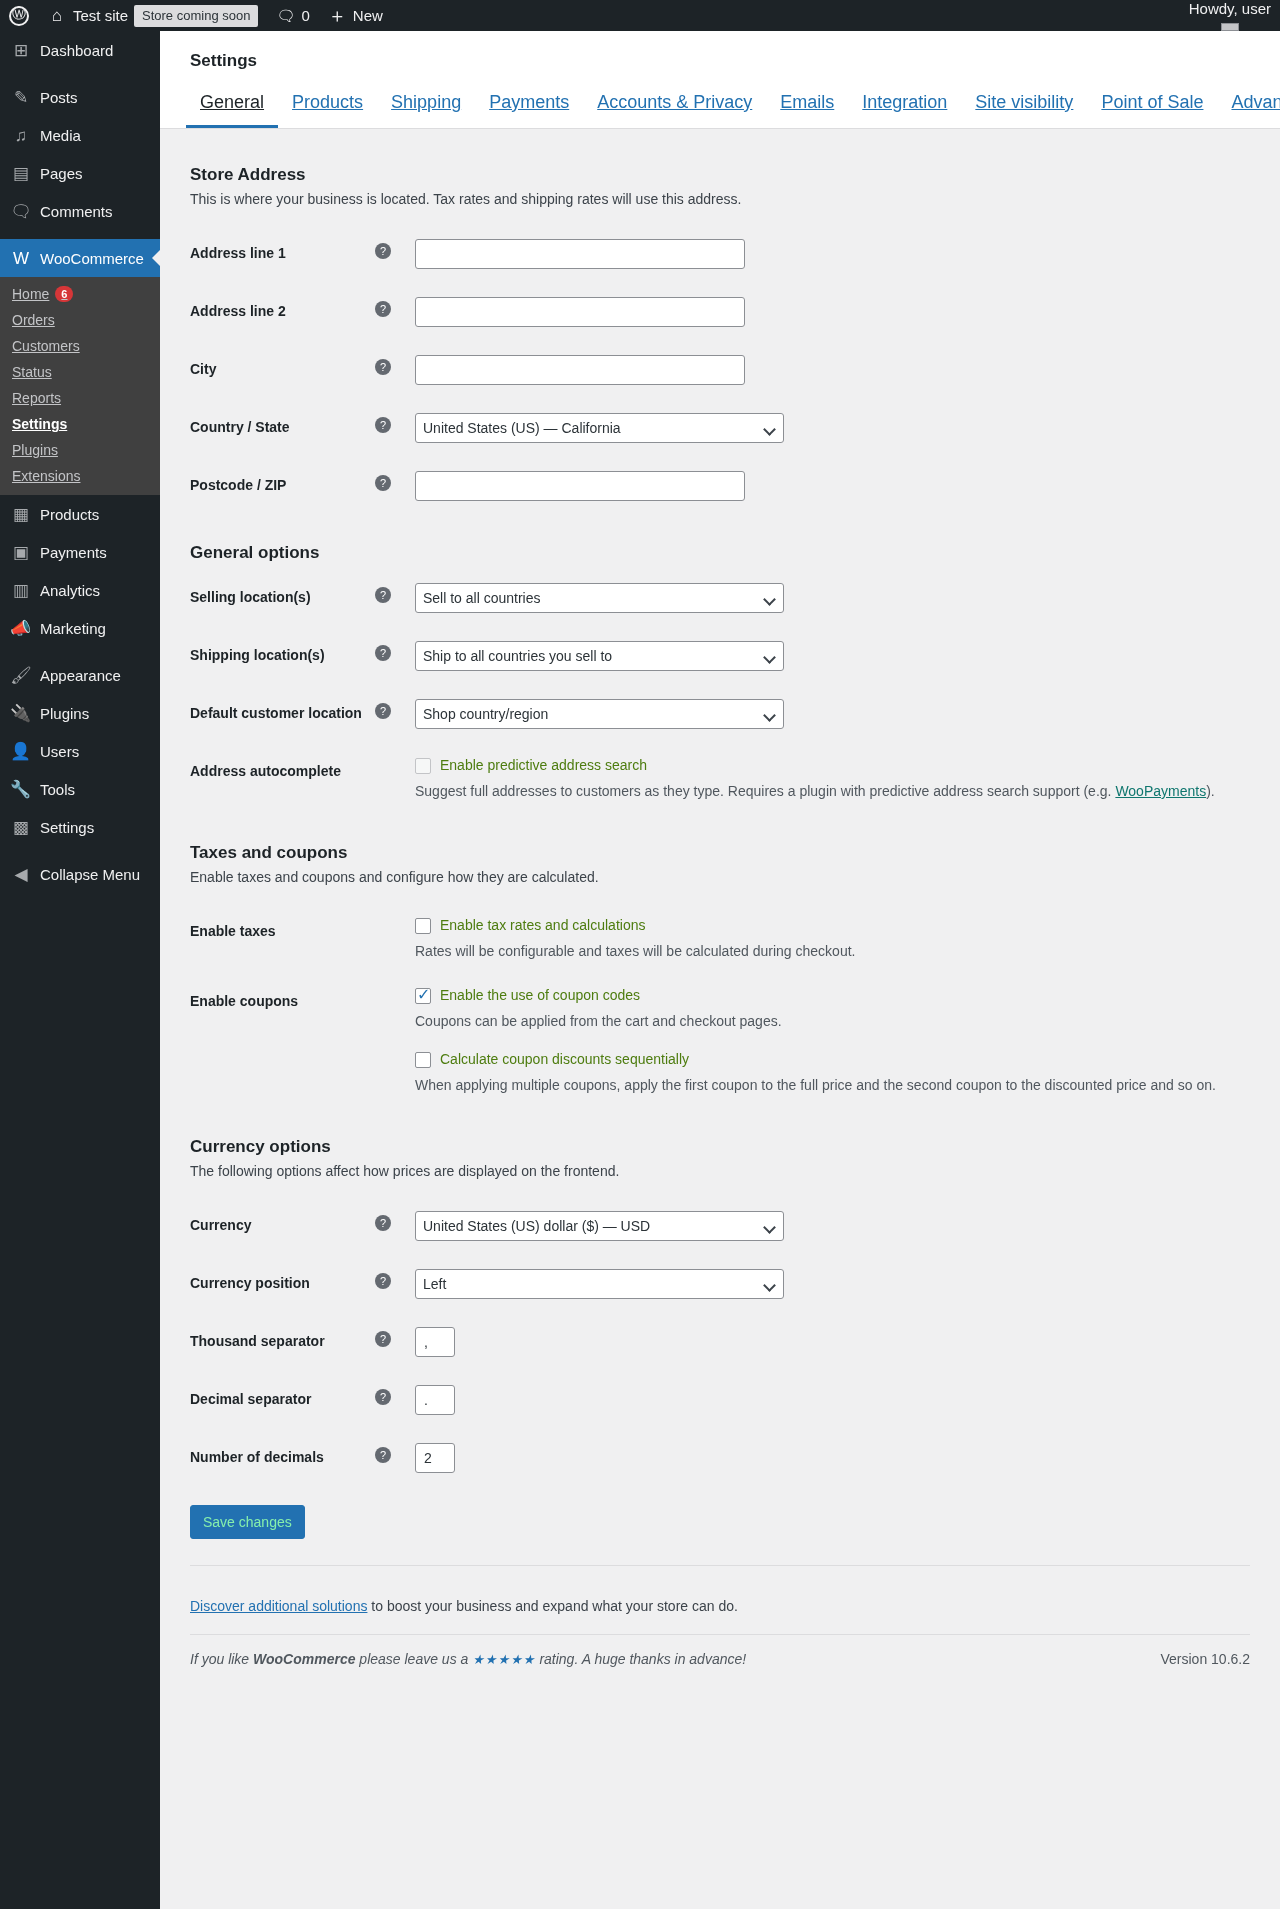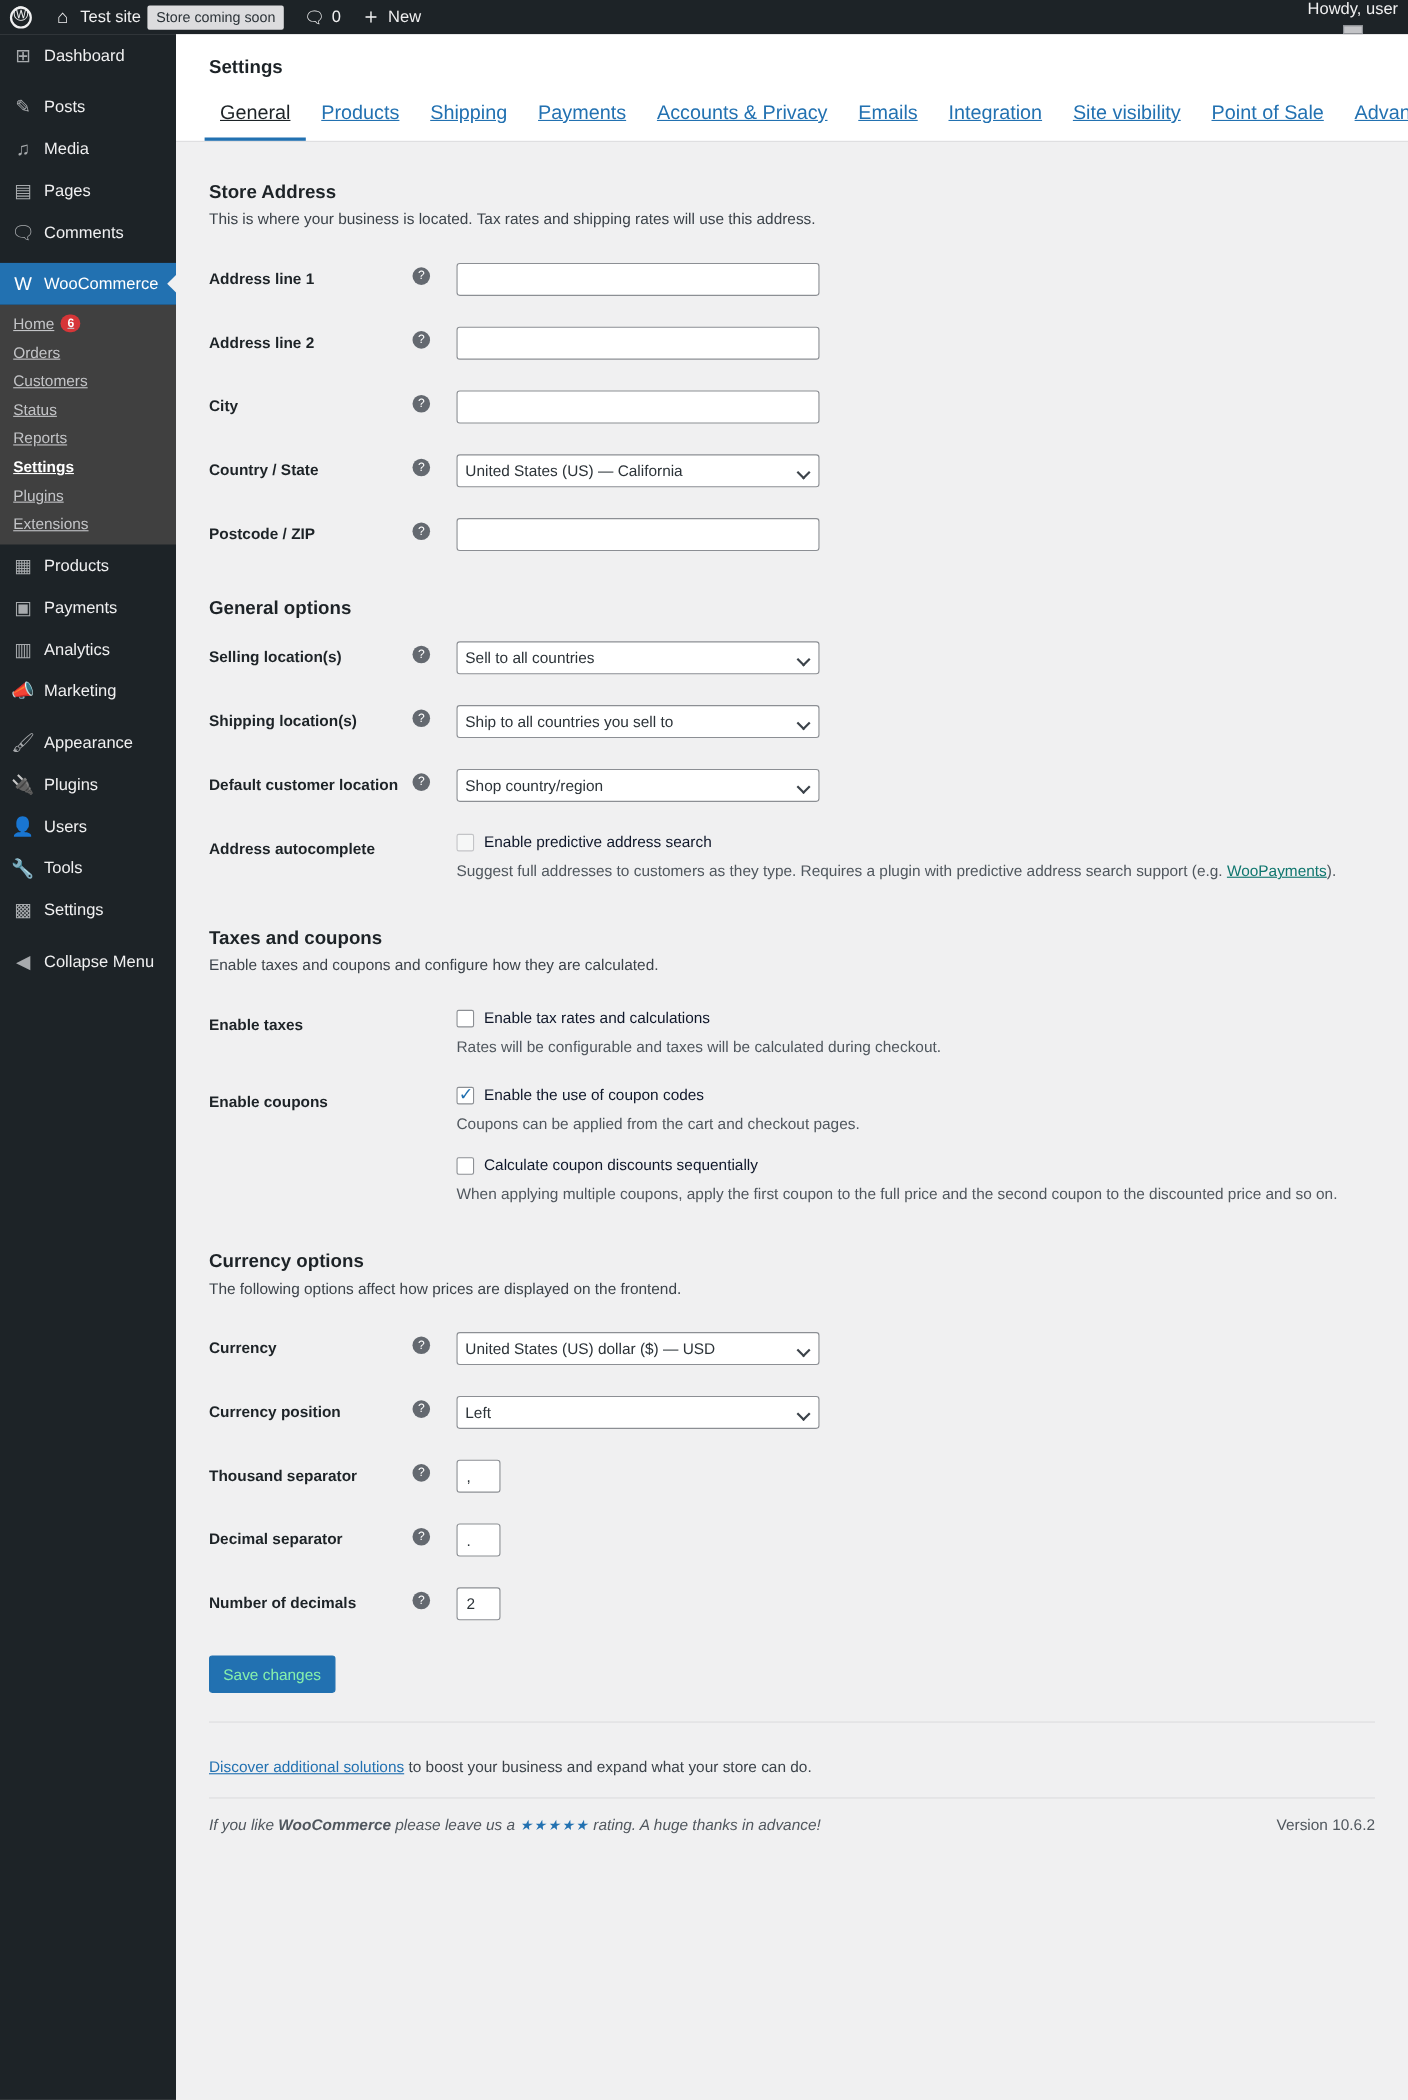--- a/index.html
+++ b/index.html
@@ -144,21 +144,21 @@
     font-size:11px; line-height:16px; text-align:center; display:inline-block;
     margin-right: 14px; flex:0 0 16px; font-weight: normal;
   }
   input.text {
     width: 330px; height: 30px; padding: 0 8px;
     border: 1px solid #8c8f94; border-radius: 3px; background:#fff;
     font-size:14px; color:#2c3338; font-family:"Liberation Sans", sans-serif;
   }
   input.tiny { width: 40px; }
   select.sel {
-    width: 330px; height: 30px; padding: 0 24px 0 7px;
+    width: 369px; height: 30px; padding: 0 24px 0 7px;
     border: 1px solid #8c8f94; border-radius: 3px; background:#fff;
     font-size:14px; color:#2c3338; appearance:none;
     font-family:"Liberation Sans", sans-serif;
   }
   .sel-wrap { position: relative; display:inline-block; }
   .sel-wrap:after {
     content:""; position:absolute; right:10px; top: 12px;
     width: 7px; height: 7px; border-right: 2px solid #3c434a; border-bottom: 2px solid #3c434a;
     transform: rotate(45deg); pointer-events:none;
   }
@@ -166,21 +166,21 @@
   input.cb {
     -webkit-appearance:none; appearance:none;
     width:16px; height:16px; border:1px solid #8c8f94; border-radius:2px;
     background:#fff; margin:1px 0 0 0; position:relative; flex:0 0 16px;
   }
   input.cb:checked:after {
     content:"✓"; position:absolute; left:1px; top:-4px;
     font-size:16px; color:#2271b1; font-family:"DejaVu Sans", sans-serif;
   }
   input.cb.light { border-color:#c3c4c7; background:#f6f7f7; }
-  label.cbl { font-size:14px; color:#0f172a; }
+  label.cbl { font-size:14px; color:#4d7c0f; }
   p.field-desc { font-size:14px; color:#50575e; margin: 9px 0 0; }
   p.field-desc a { color:#0f766e; }
   .hr { border:0; border-top:1px solid #dcdcde; margin: 26px 0 0; }
   .btn-primary {
     background:#2271b1; color:#86efac; border:1px solid #2271b1;
     border-radius:3px; font-size:14px; padding: 6px 12px; line-height:20px;
     cursor:pointer; font-family:"Liberation Sans", sans-serif;
   }
   .footer-wrap { padding: 0 30px; }
   .footer-links { padding: 18px 0 6px; font-size: 14px; }

